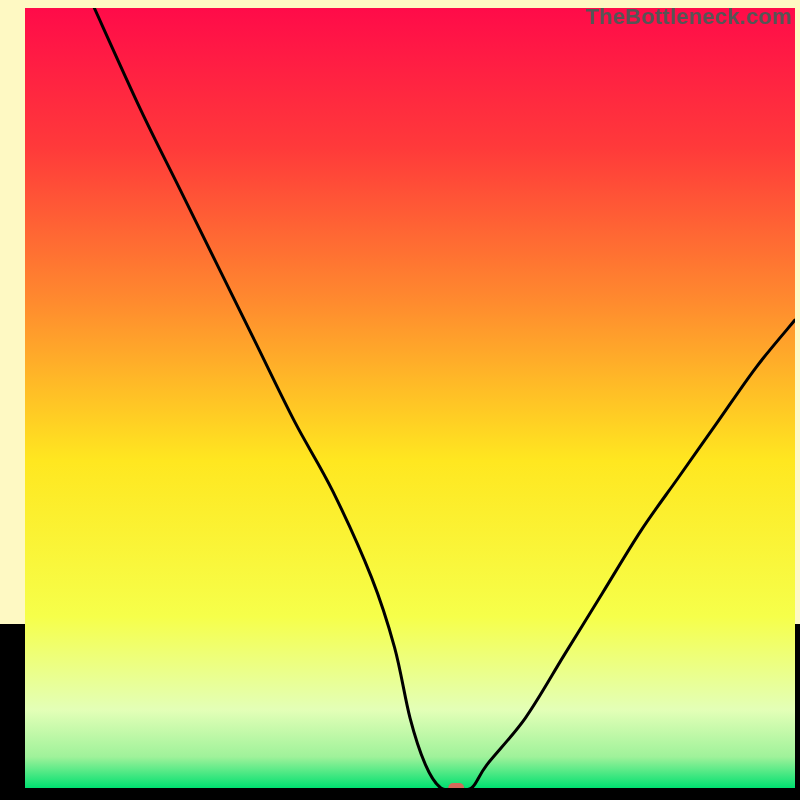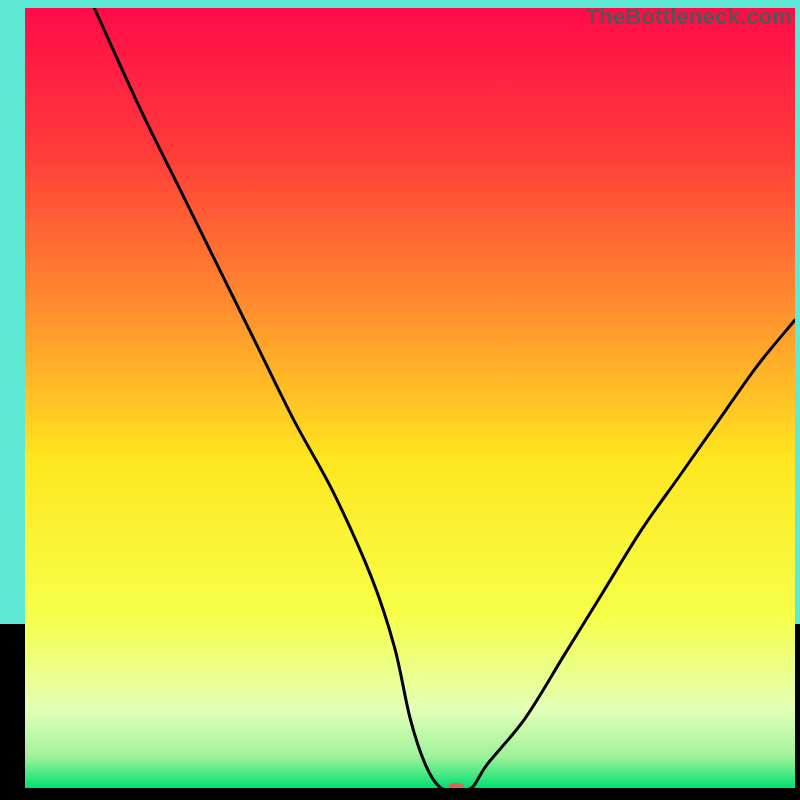--- a/index.html
+++ b/index.html
@@ -8,21 +8,21 @@
     background: #000;
     width: 800px;
     height: 800px;
     overflow: hidden;
     font-family: Arial, Helvetica, sans-serif;
   }
   .frame {
     position: relative;
     width: 800px;
     height: 624px;
-    background: #5eead4;
+    background: #fef9c3;
   }
   .plot-area {
     position: absolute;
     left: 25px;
     top: 8px;
     width: 770px;
     height: 780px;
   }
   .watermark {
     position: absolute;

